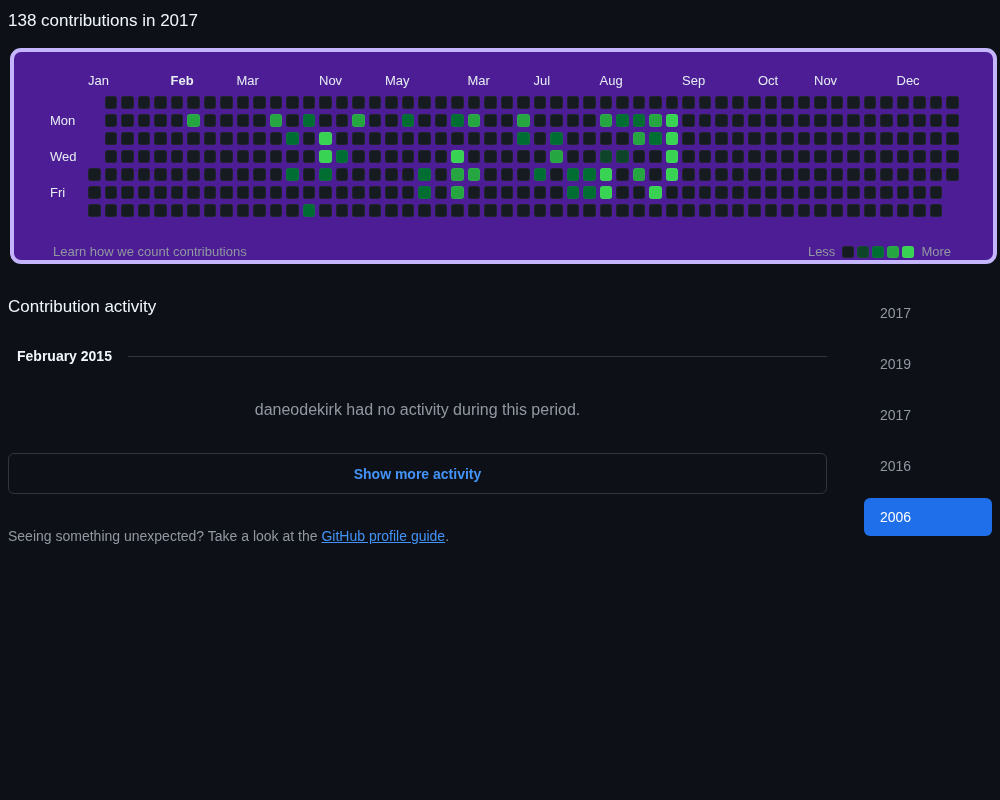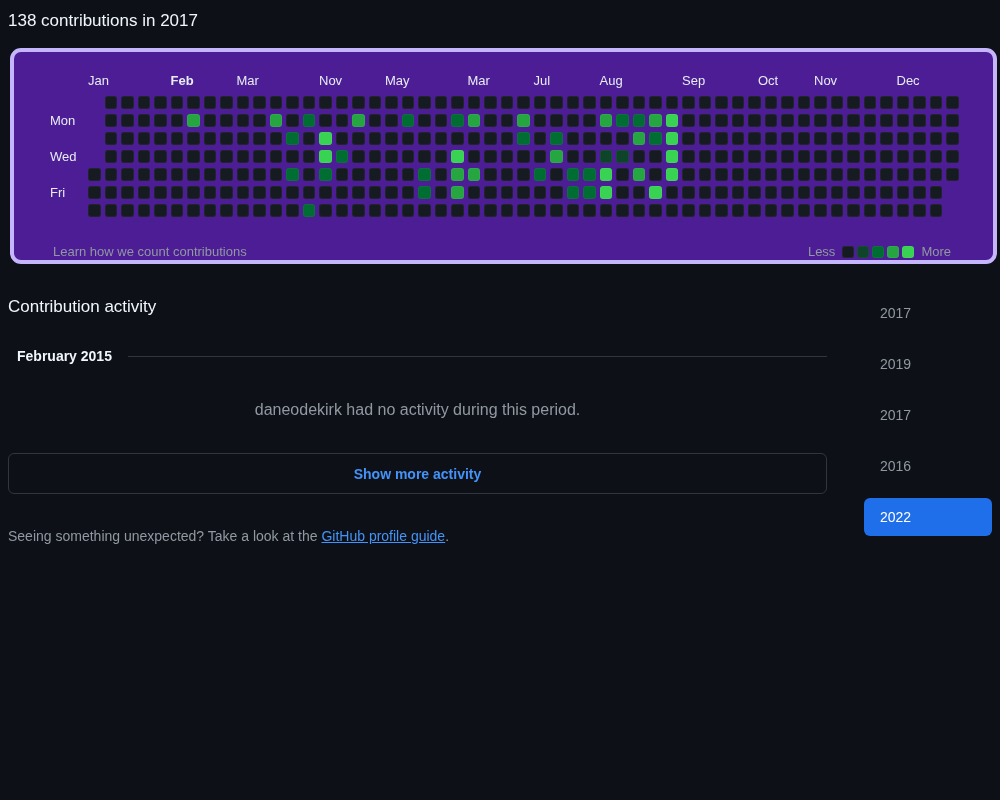--- a/index.html
+++ b/index.html
@@ -495,14 +495,14 @@
 
 <button class="show-more">Show more activity</button>
 
 <p class="footer-note"><span>Seeing something unexpected? Take a look at the </span><a class="guide-link">GitHub profile guide</a><span>.</span></p>
 
 <nav class="years" id="years">
     <a class="year-item">2017</a>
     <a class="year-item">2019</a>
     <a class="year-item">2017</a>
     <a class="year-item">2016</a>
-    <a class="year-item active">2022</a>
+    <a class="year-item active">2006</a>
   </nav>
 
 </body></html>

